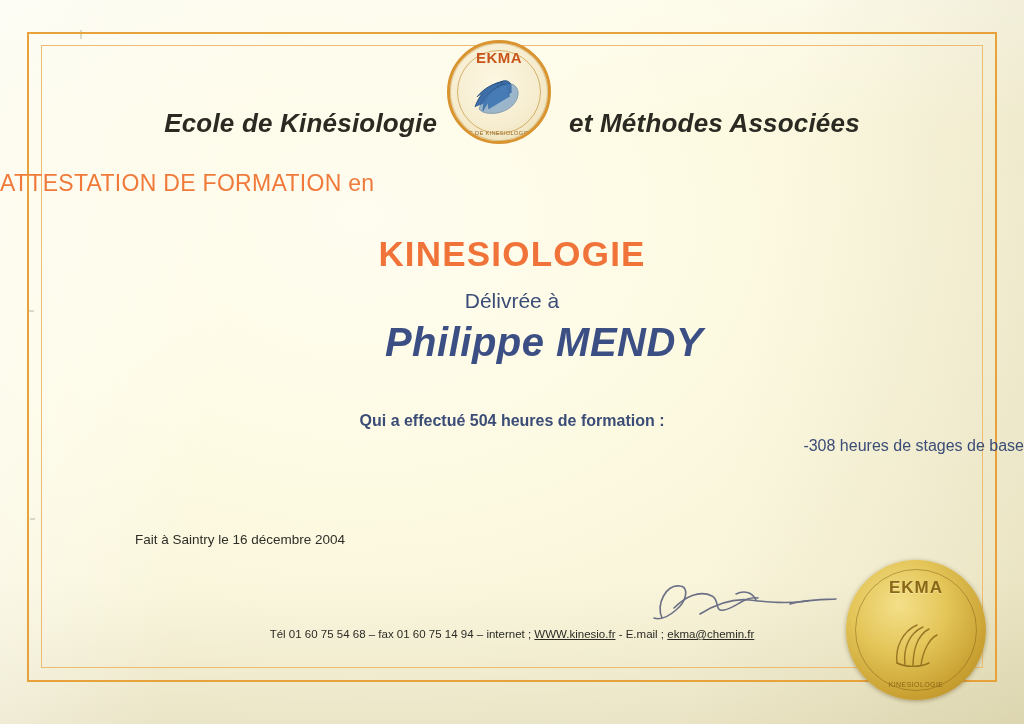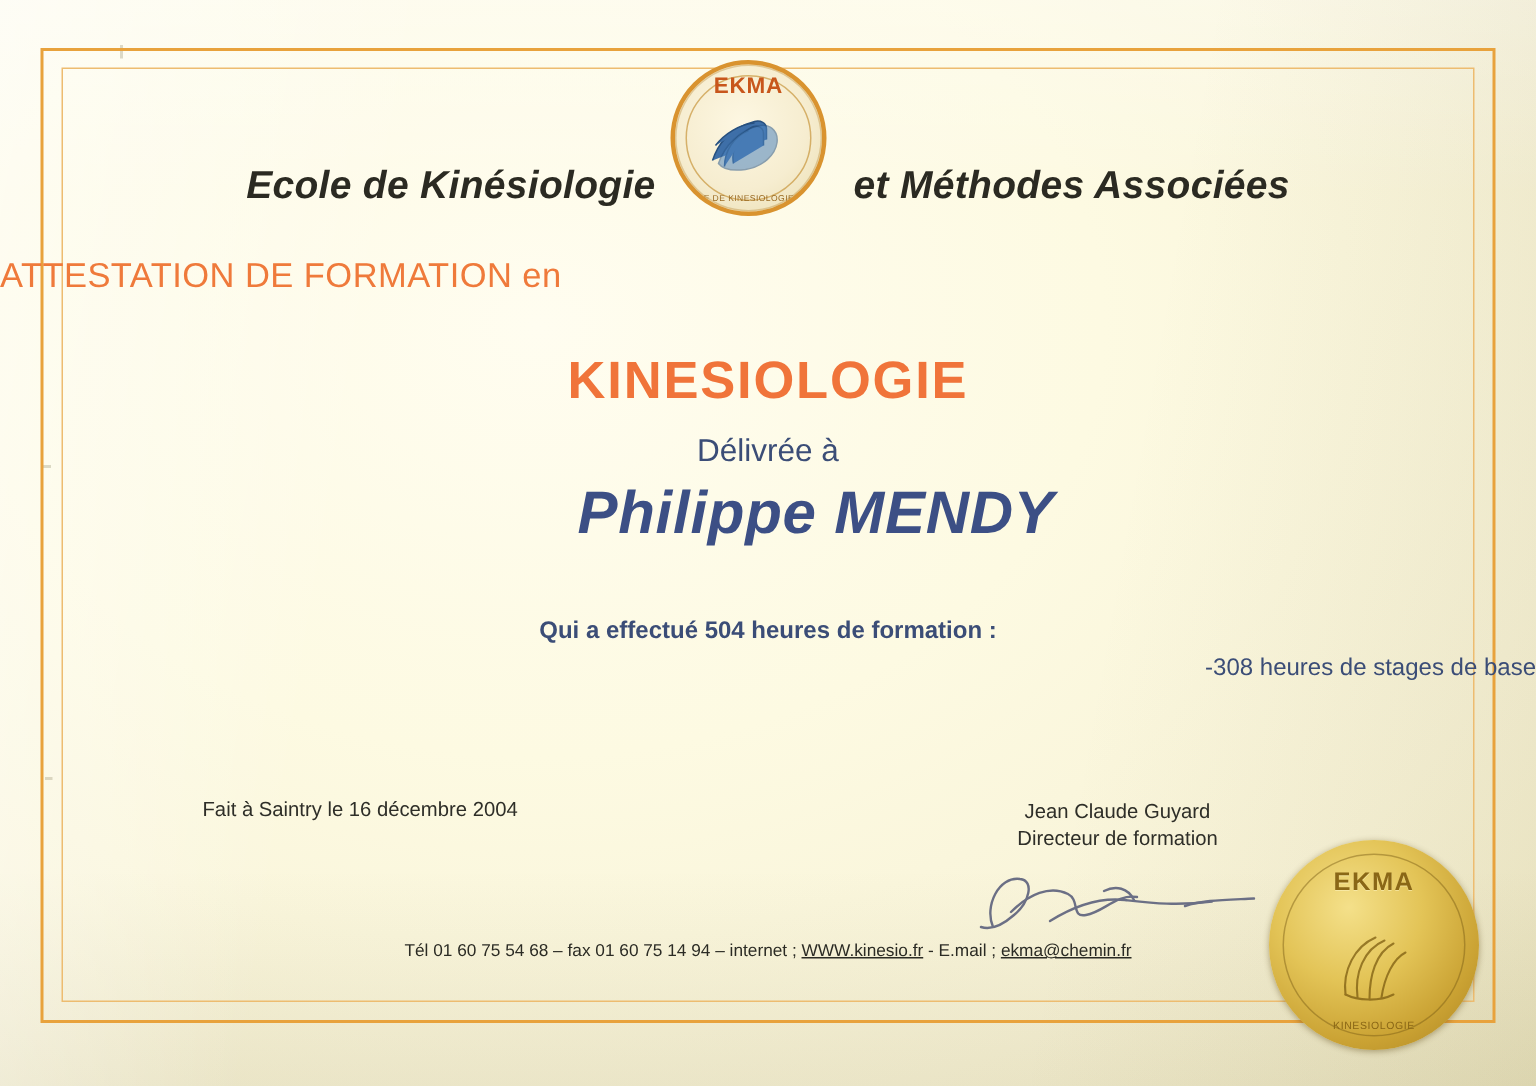--- a/index.html
+++ b/index.html
@@ -343,24 +343,20 @@
     <div id="line-hours">Qui a effectué 504 heures de formation :</div>
 
     <div id="detail-list">
       <div class="detail-row">
         <span class="dash">-</span><span>308 heures de stages de base</span>
       </div>
     </div>
 
     <div id="place-date">Fait à  Saintry le 16 décembre 2004</div>
 
-    <div id="signer-block">
-      <div>Jean Claude Guyard</div>
-      <div>Directeur de formation</div>
-    </div>
 
     <svg id="signature" viewBox="0 0 230 56">
       <g fill="none" stroke="#6b6f85" stroke-width="1.6" stroke-linecap="round">
         <path d="M22 44 C16 30, 26 10, 40 12 C50 13, 46 28, 36 36 C28 43, 20 46, 14 44"></path>
         <path d="M34 34 C46 22, 60 16, 72 22 C80 26, 74 38, 84 36 C96 34, 104 22, 118 24"></path>
         <path d="M60 40 C76 30, 92 24, 110 26 C128 28, 144 30, 168 27"></path>
         <path d="M96 20 C104 16, 112 18, 116 26"></path>
         <path d="M150 30 C162 26, 176 26, 196 25"></path>
       </g>
     </svg>

